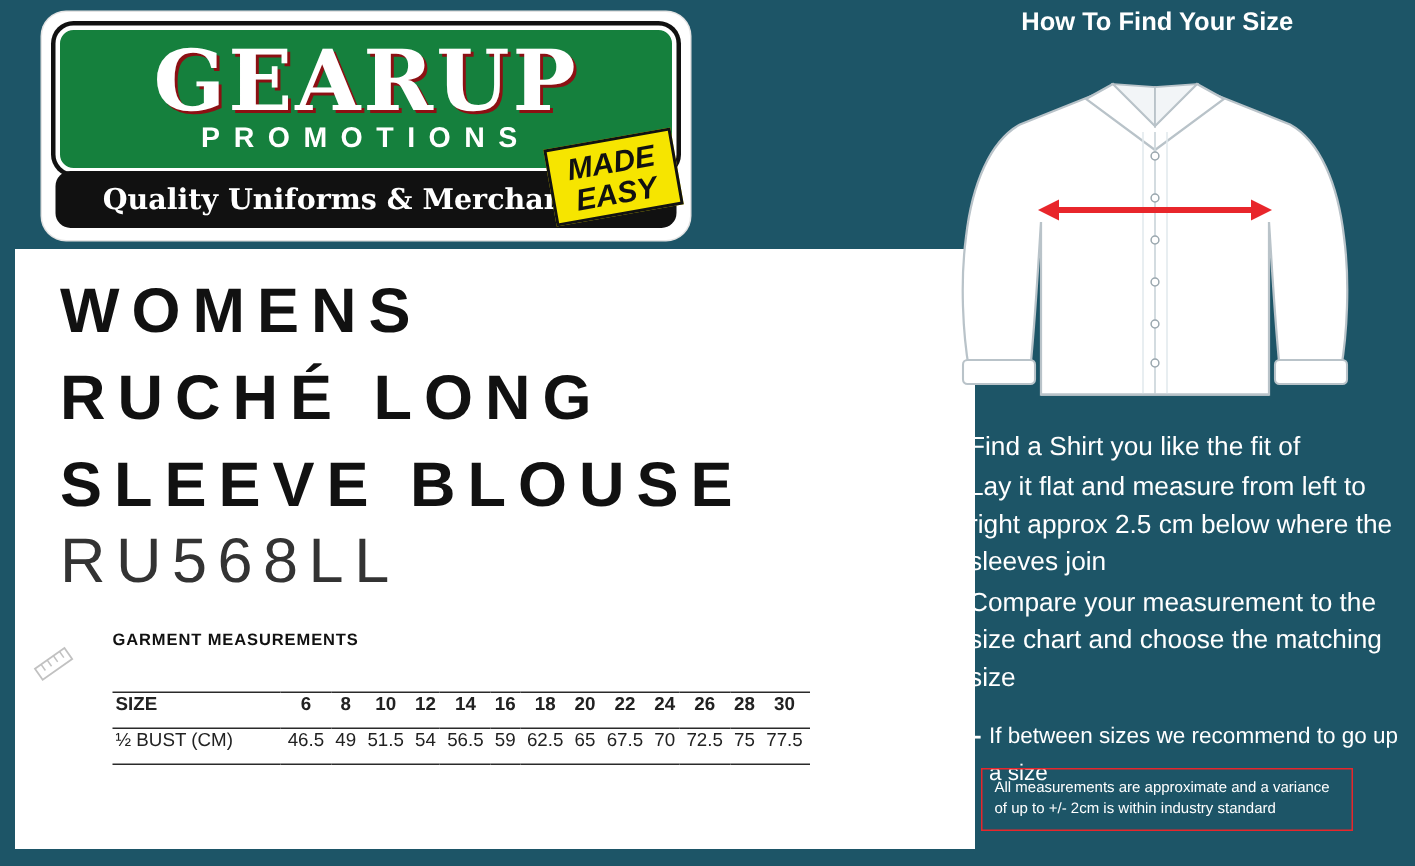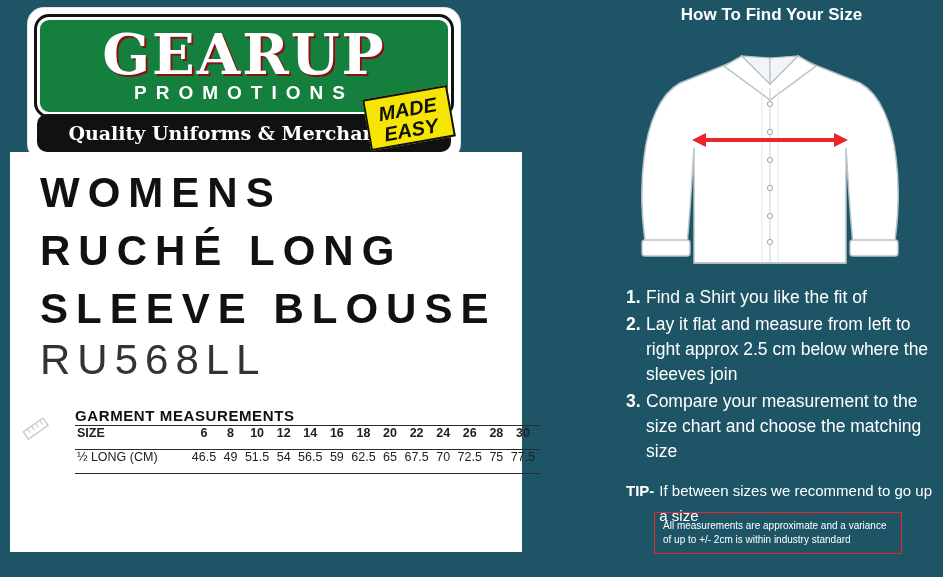--- a/index.html
+++ b/index.html
@@ -113,22 +113,22 @@
     color: #111;
     font-weight: bold;
     font-size: 20px;
     font-style: italic;
   }
 
   
   .product-panel {
     position: absolute;
     left: 10px;
-    top: 152px;
-    width: 512px;
+    top: 166px;
+    width: 640px;
     height: 400px;
     background: #ffffff;
   }
   .product-title {
     position: absolute;
     left: 30px;
     top: 12px;
     width: 500px;
     color: #111111;
     font-family: "Liberation Sans", sans-serif;
@@ -151,23 +151,23 @@
   
   .meas-box {
     position: absolute;
     left: 65px;
     top: 255px;
     width: 465px;
   }
   .meas-heading {
     color: #111111;
     font-weight: bold;
-    font-size: 15px;
+    font-size: 11px;
     letter-spacing: 0.6px;
-    margin-bottom: 1px;
+    margin-bottom: 28px;
   }
   table.size-table {
     border-collapse: collapse;
     width: 100%;
     font-size: 12.5px;
     color: #222222;
   }
   table.size-table th,
   table.size-table td {
     padding: 0 0 9px 0;
@@ -322,21 +322,21 @@
             <th>20</th>
             <th>22</th>
             <th>24</th>
             <th>26</th>
             <th>28</th>
             <th>30</th>
           </tr>
         </thead>
         <tbody>
           <tr>
-            <td class="rowlabel">½ LONG (CM)</td>
+            <td class="rowlabel">½ BUST (CM)</td>
             <td>46.5</td>
             <td>49</td>
             <td>51.5</td>
             <td>54</td>
             <td>56.5</td>
             <td>59</td>
             <td>62.5</td>
             <td>65</td>
             <td>67.5</td>
             <td>70</td>

